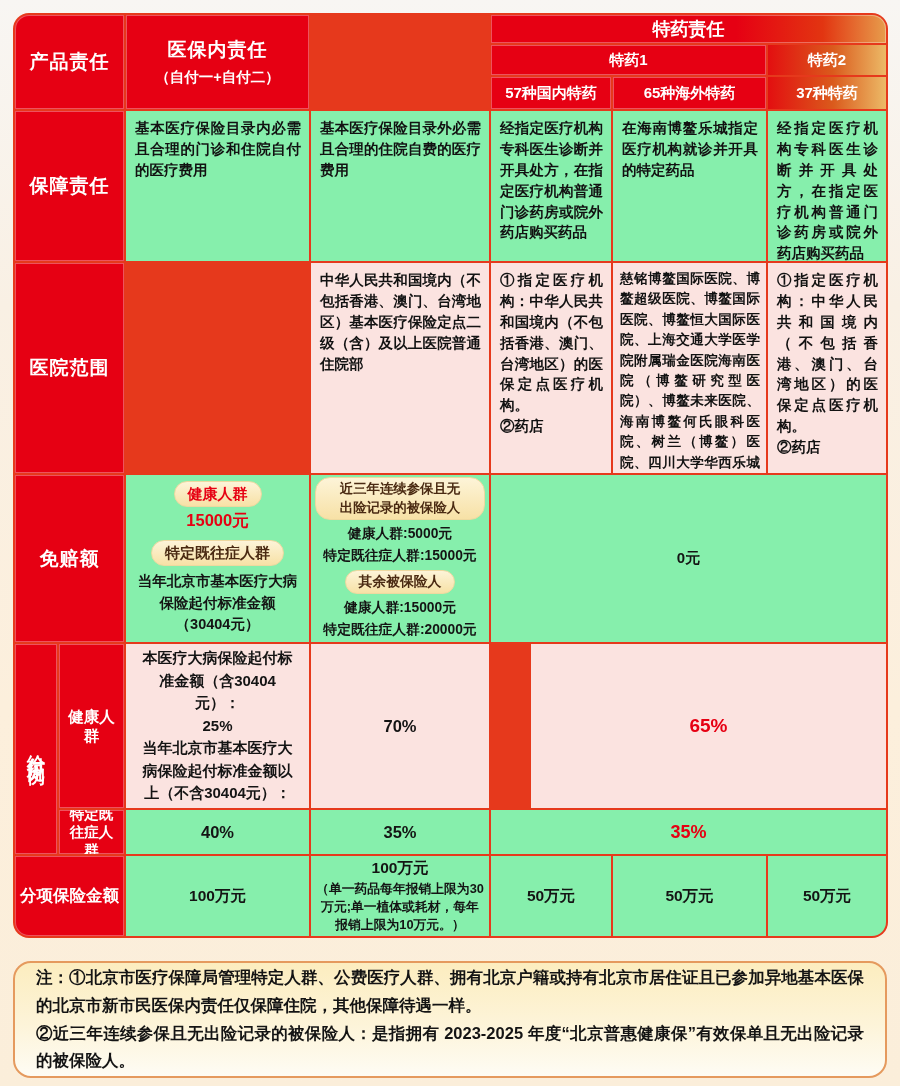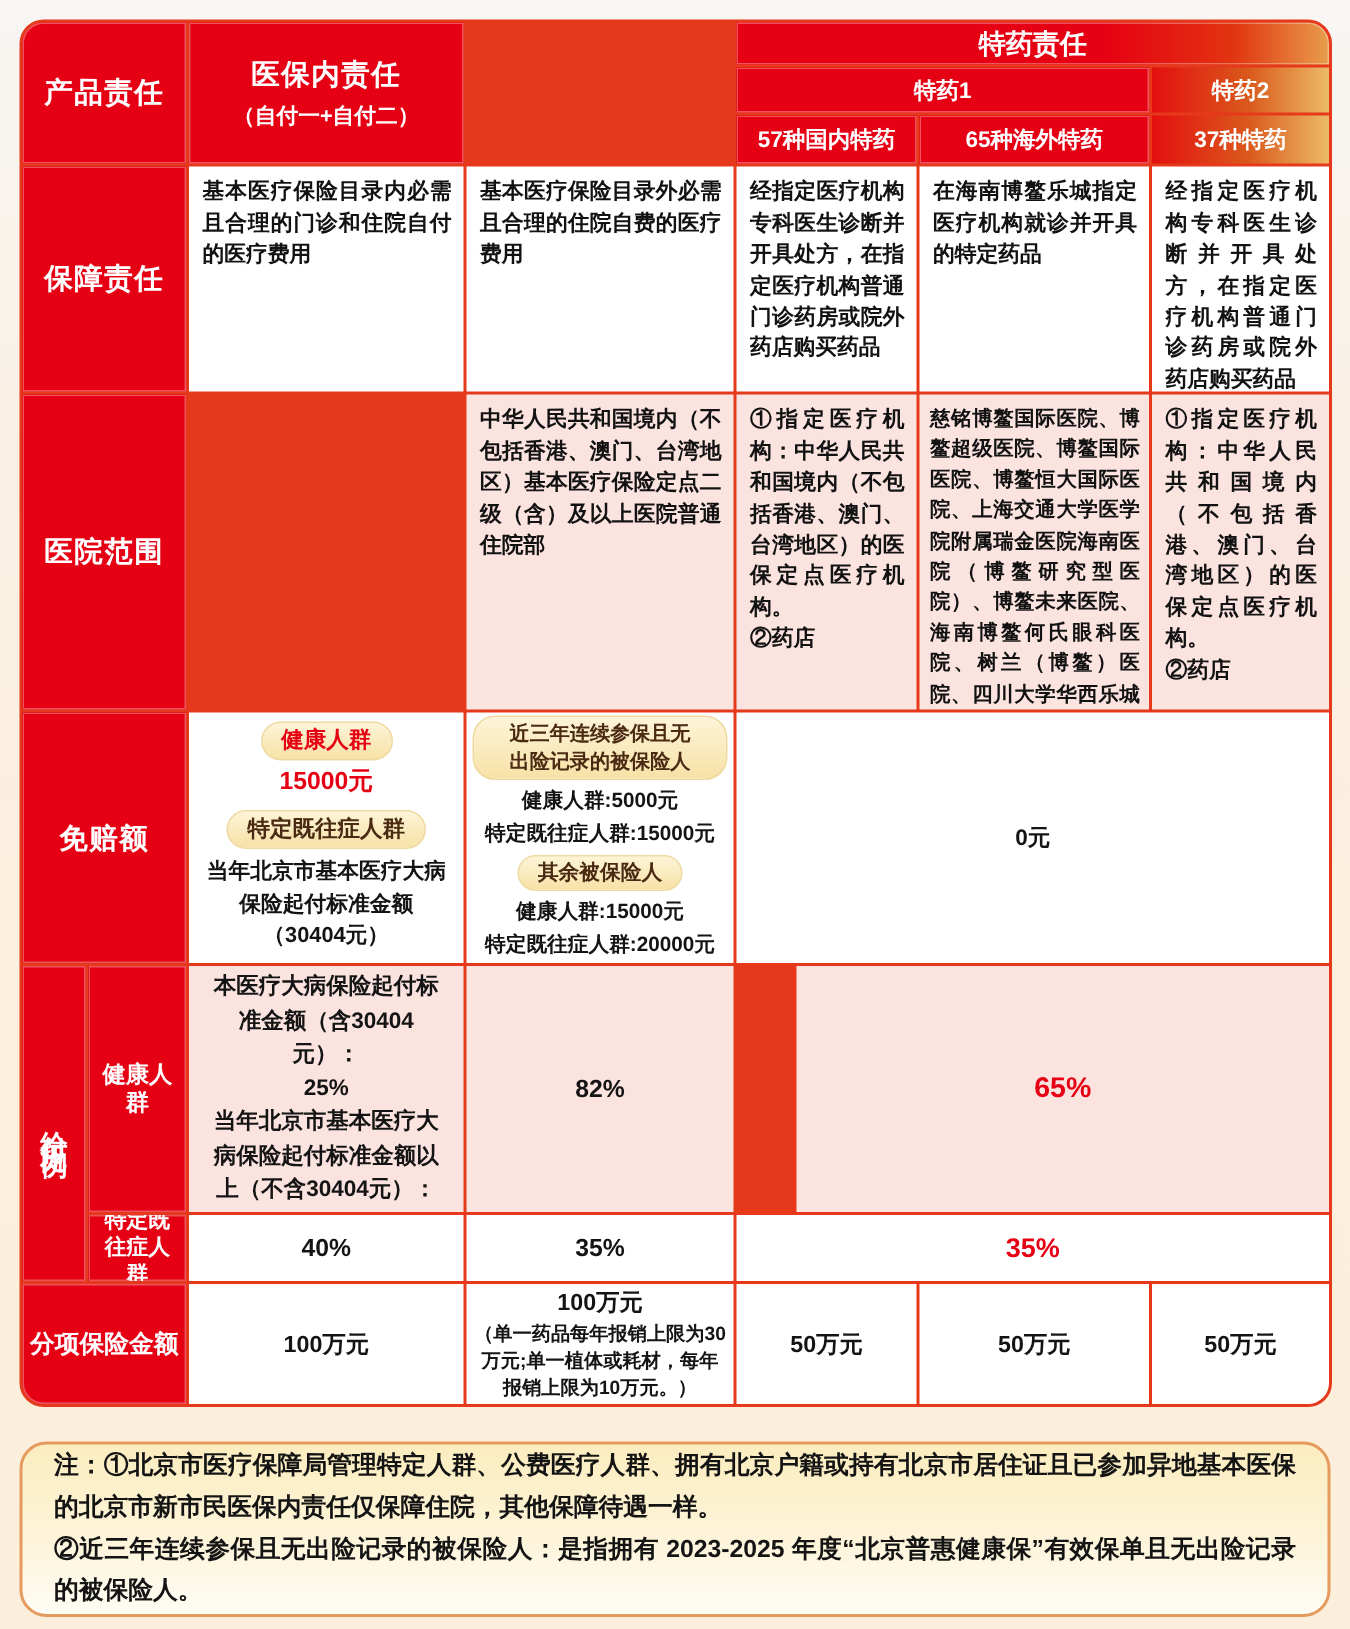--- a/index.html
+++ b/index.html
@@ -15,21 +15,21 @@
   
   .tbl {
     position:absolute; left:13px; top:13px;
     display:grid;
     grid-template-columns:42px 65px 183px 178px 120px 153px 118px;
     grid-template-rows:28px 30px 32px 150px 210px 167px 164px 44px 80px;
     gap:2px; padding:2px;
     background:#e6391c;
     border-radius:16px;
   }
-  .cell { box-sizing:border-box; background:#ffffff; color:#141414; display:flex; flex-direction:column; align-items:center; justify-content:center; text-align:center; overflow:hidden; }
+  .cell { box-sizing:border-box; background:#86efac; color:#141414; display:flex; flex-direction:column; align-items:center; justify-content:center; text-align:center; overflow:hidden; }
   .red  { background:#e60013; color:#fff; font-weight:700; box-shadow:inset 0 0 0 1px rgba(255,255,255,.32); }
   .pink { background:#fbe3e0; }
   .grad { background:linear-gradient(90deg,#e30f10 0%, #da5a1c 55%, #ecba67 100%); color:#fff; font-weight:700; }
   .gradTop { background:linear-gradient(90deg,#e60013 62%, #e23511 84%, #e79d4c 100%); }
   .tl { border-top-left-radius:14px; }
   .tr { border-top-right-radius:14px; }
   .bl { border-bottom-left-radius:14px; }
   .br { border-bottom-right-radius:14px; }
 
   .hd-t1 { font-size:19px; letter-spacing:1px; }
@@ -160,21 +160,21 @@
     <div class="cell red sublab" style="grid-column:2/3;grid-row:7/8;">
         <span>健康人群</span>
       </div>
     <div class="cell red sublab" style="grid-column:2/3;grid-row:8/9;font-size:14.5px;">
         <span>特定既往症人群</span>
       </div>
     <div class="cell pink center-txt" style="grid-column:3/4;grid-row:7/8;">15000元-当年北京市基本医疗大病保险起付标准金额（含30404元）：
 25%
 当年北京市基本医疗大病保险起付标准金额以上（不含30404元）：
 80%</div>
-    <div class="cell pink pct" style="grid-column:4/5;grid-row:7/8;">82%</div>
+    <div class="cell pink pct" style="grid-column:4/5;grid-row:7/8;">70%</div>
     <div class="cell pink pct-red" style="grid-column:5/8;grid-row:7/8;margin-left:40px;">65%</div>
     <div class="cell pct" style="grid-column:3/4;grid-row:8/9;">40%</div>
     <div class="cell pct" style="grid-column:4/5;grid-row:8/9;">35%</div>
     <div class="cell pct-red" style="grid-column:5/8;grid-row:8/9;font-size:18px;">35%</div>
 
     <div class="cell red rowlab rowlab-s bl" style="grid-column:1/3;grid-row:9/10;">
         <span>分项保险金额</span>
       </div>
     <div class="cell money" style="grid-column:3/4;grid-row:9/10;">100万元</div>
     <div class="cell" style="grid-column:4/5;grid-row:9/10;">

